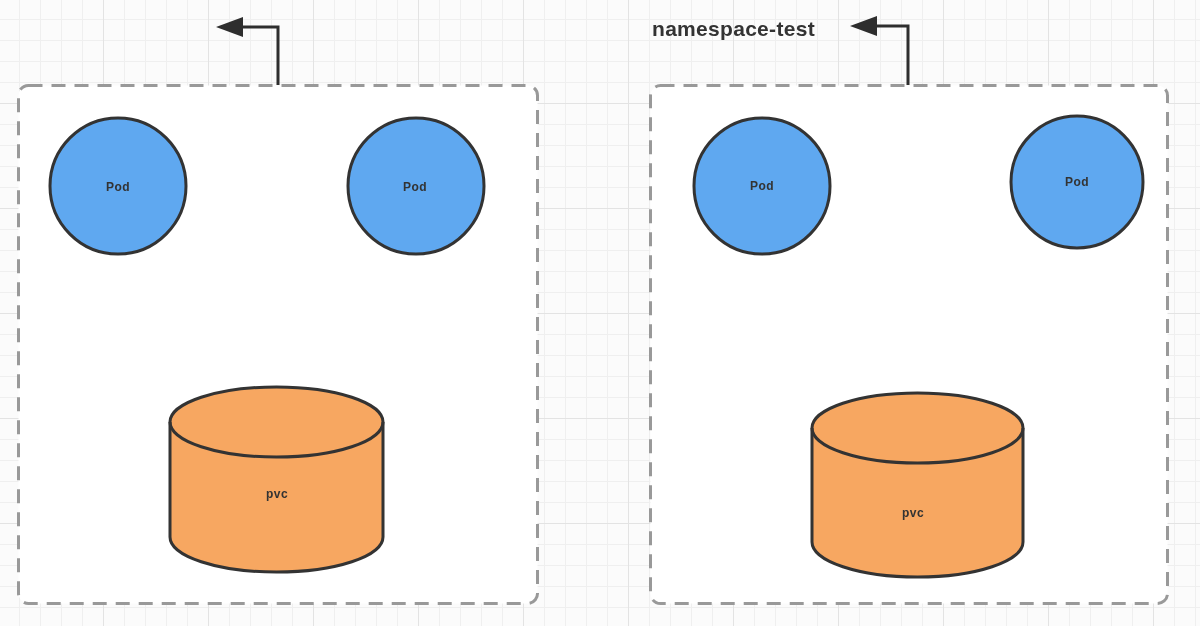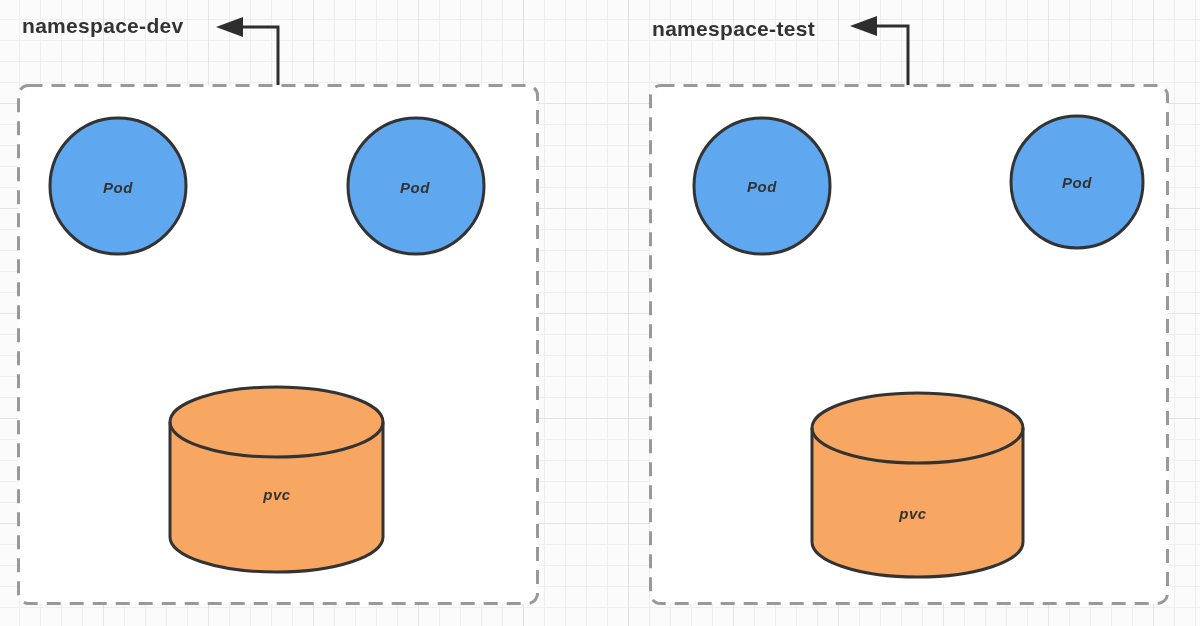--- a/index.html
+++ b/index.html
@@ -47,24 +47,23 @@
     color: #333333;
     font-weight: bold;
     white-space: nowrap;
     user-select: none;
   }
   .ns-label {
     font-size: 21px;
     letter-spacing: 0.3px;
   }
   .node-label {
-    font-size: 15px;
+    font-size: 12px;
     transform: translate(-50%, -50%);
     letter-spacing: 0.5px;
-    font-style: italic;
   }
 </style>
 </head>
 <body>
 
 <div class="canvas">
 
   <svg class="diagram-layer" width="1200" height="626" viewBox="0 0 1200 626">
 
     <rect class="ns-box" x="18.5" y="85.5" width="519" height="518" rx="10" fill="#ffffff" stroke="#999999"></rect>
@@ -91,21 +90,20 @@
       <path class="node-shape" d="M 170 422 A 106.5 35 0 0 1 383 422 L 383 537 A 106.5 35 0 0 1 170 537 Z" fill="#F7A761" stroke="#333333"></path>
       <path class="cyl-seam" d="M 170 422 A 106.5 35 0 0 0 383 422" stroke="#333333"></path>
     </g>
 
     <g>
       <path class="node-shape" d="M 812 428 A 105.5 35 0 0 1 1023 428 L 1023 542 A 105.5 35 0 0 1 812 542 Z" fill="#F7A761" stroke="#333333"></path>
       <path class="cyl-seam" d="M 812 428 A 105.5 35 0 0 0 1023 428" stroke="#333333"></path>
     </g>
   </svg>
 
-  <div class="label ns-label" style="left:22px; top:14px;">namespace-dev</div>
 
   <div class="label ns-label" style="left:652px; top:17px;">namespace-test</div>
 
   <div class="label node-label" style="left:118px; top:187px;">Pod</div>
 
   <div class="label node-label" style="left:415px; top:187px;">Pod</div>
 
   <div class="label node-label" style="left:762px; top:186px;">Pod</div>
 
   <div class="label node-label" style="left:1077px; top:182px;">Pod</div>

